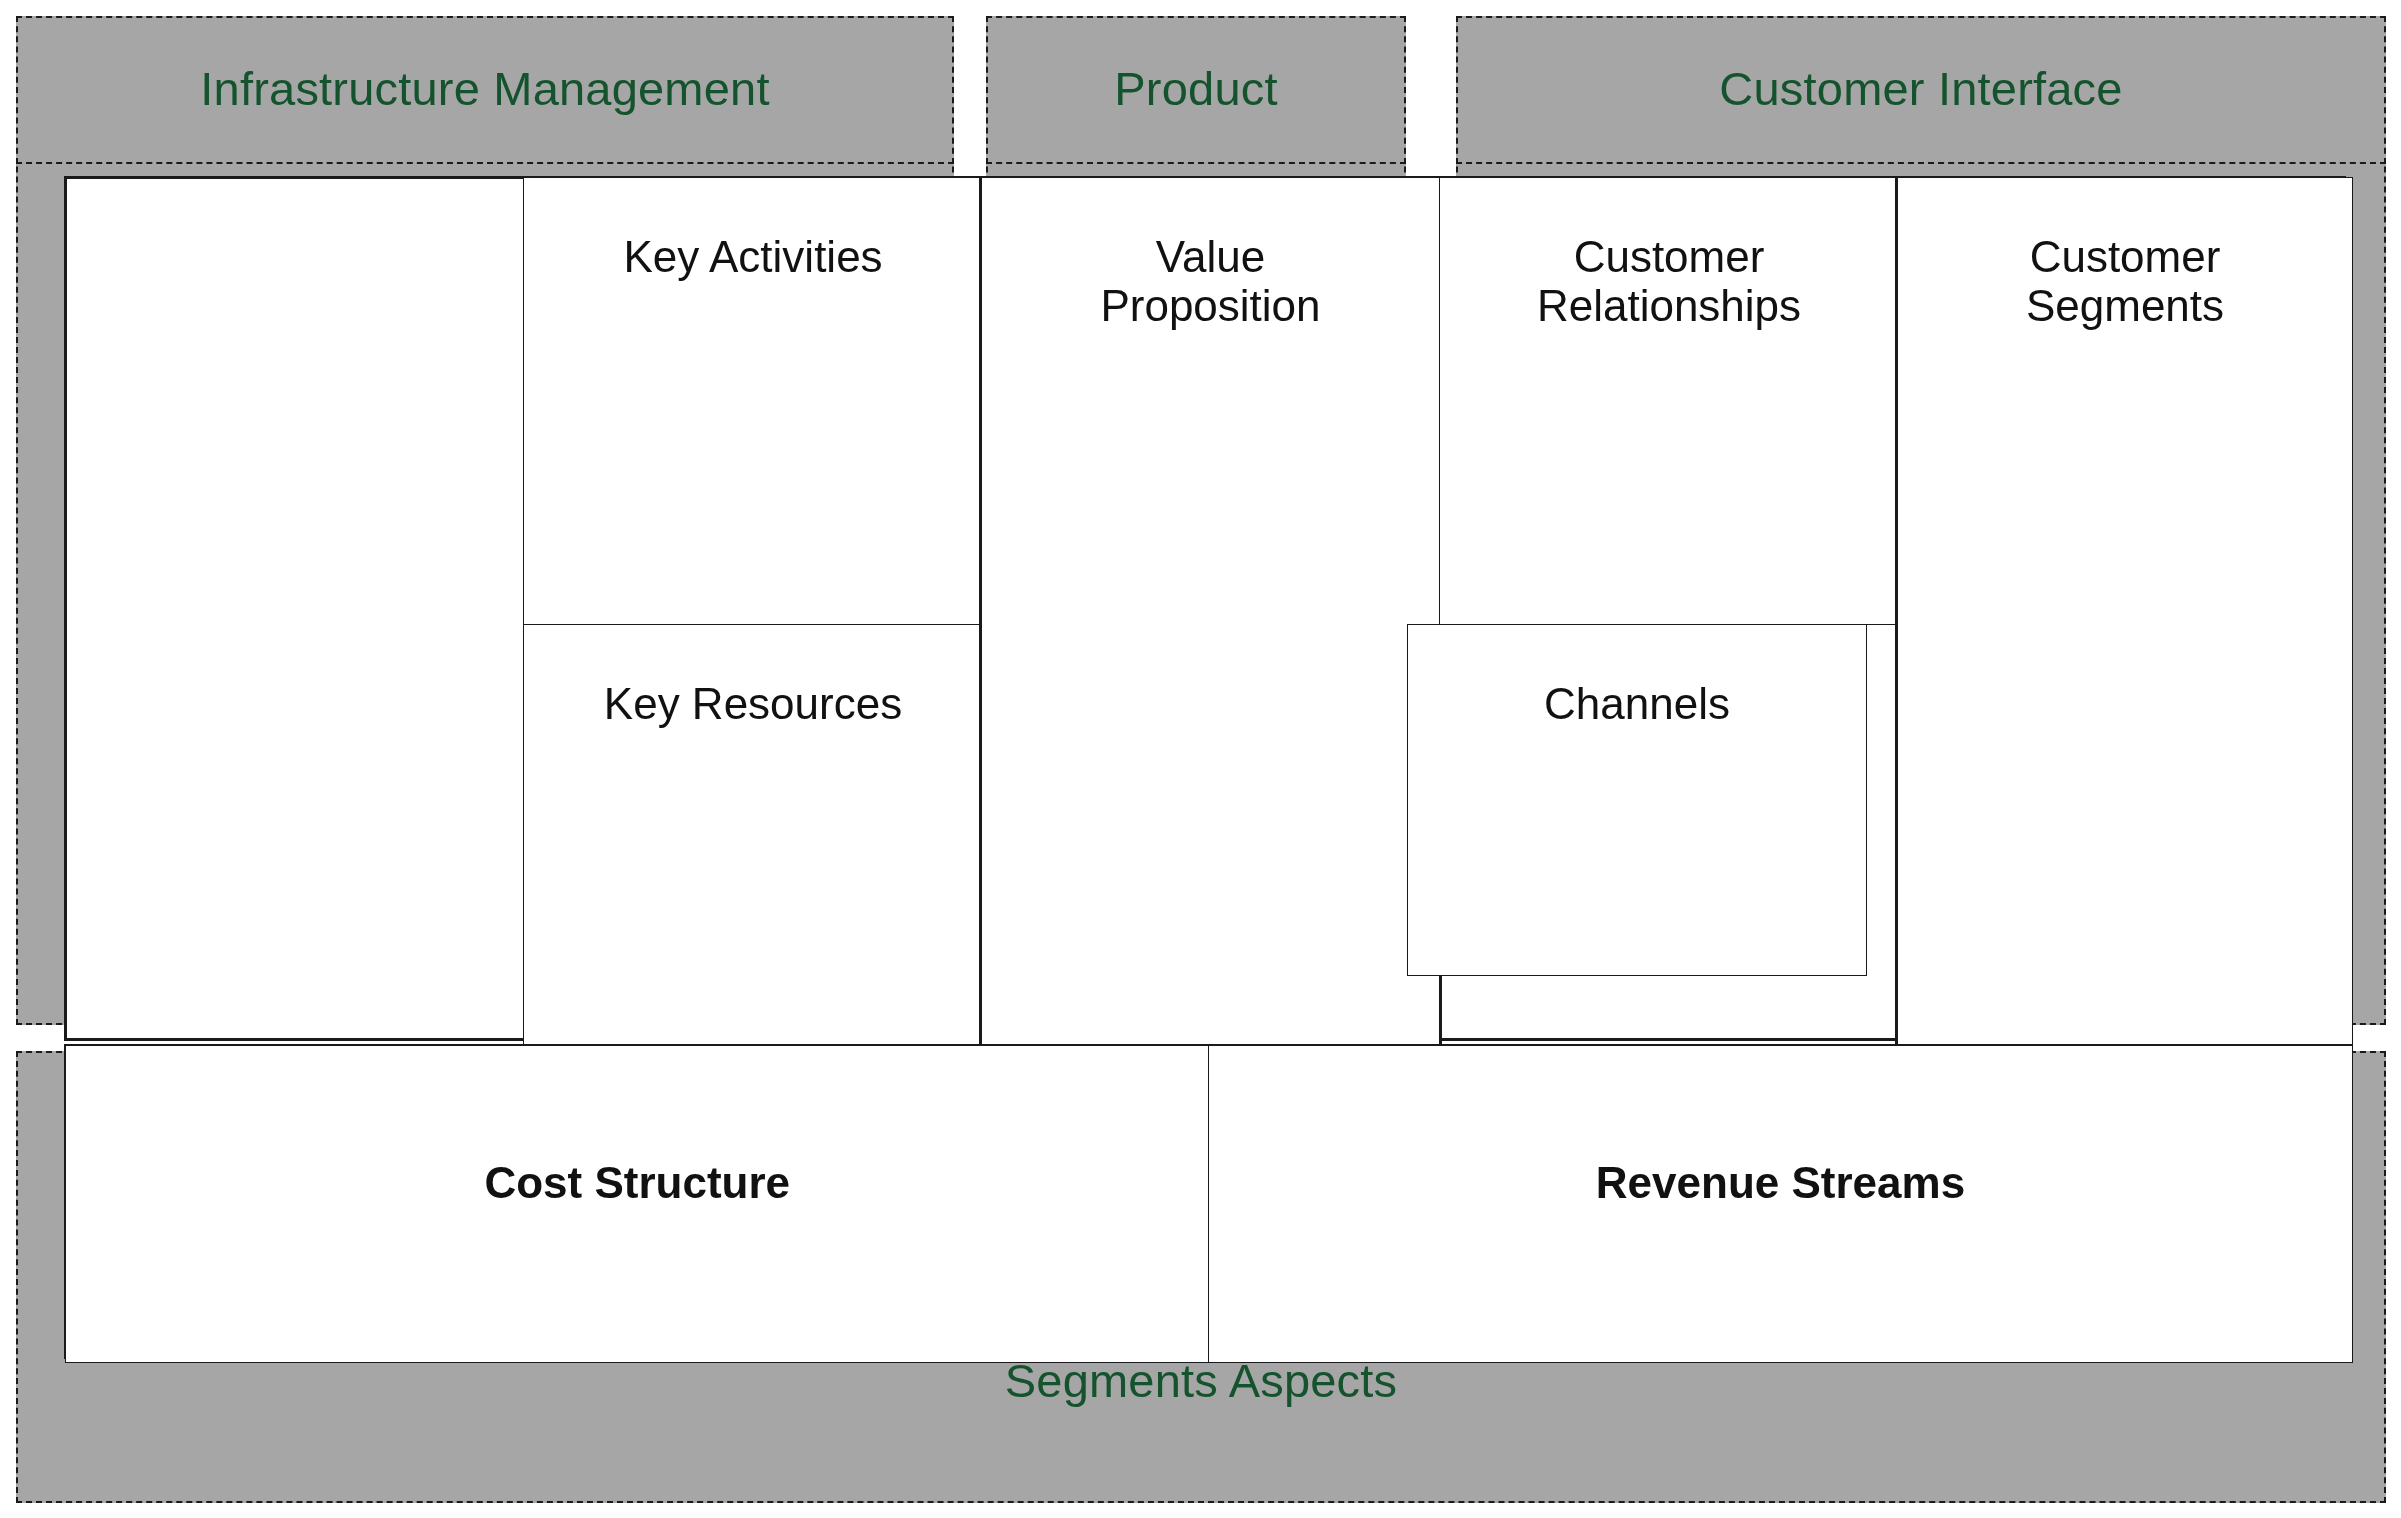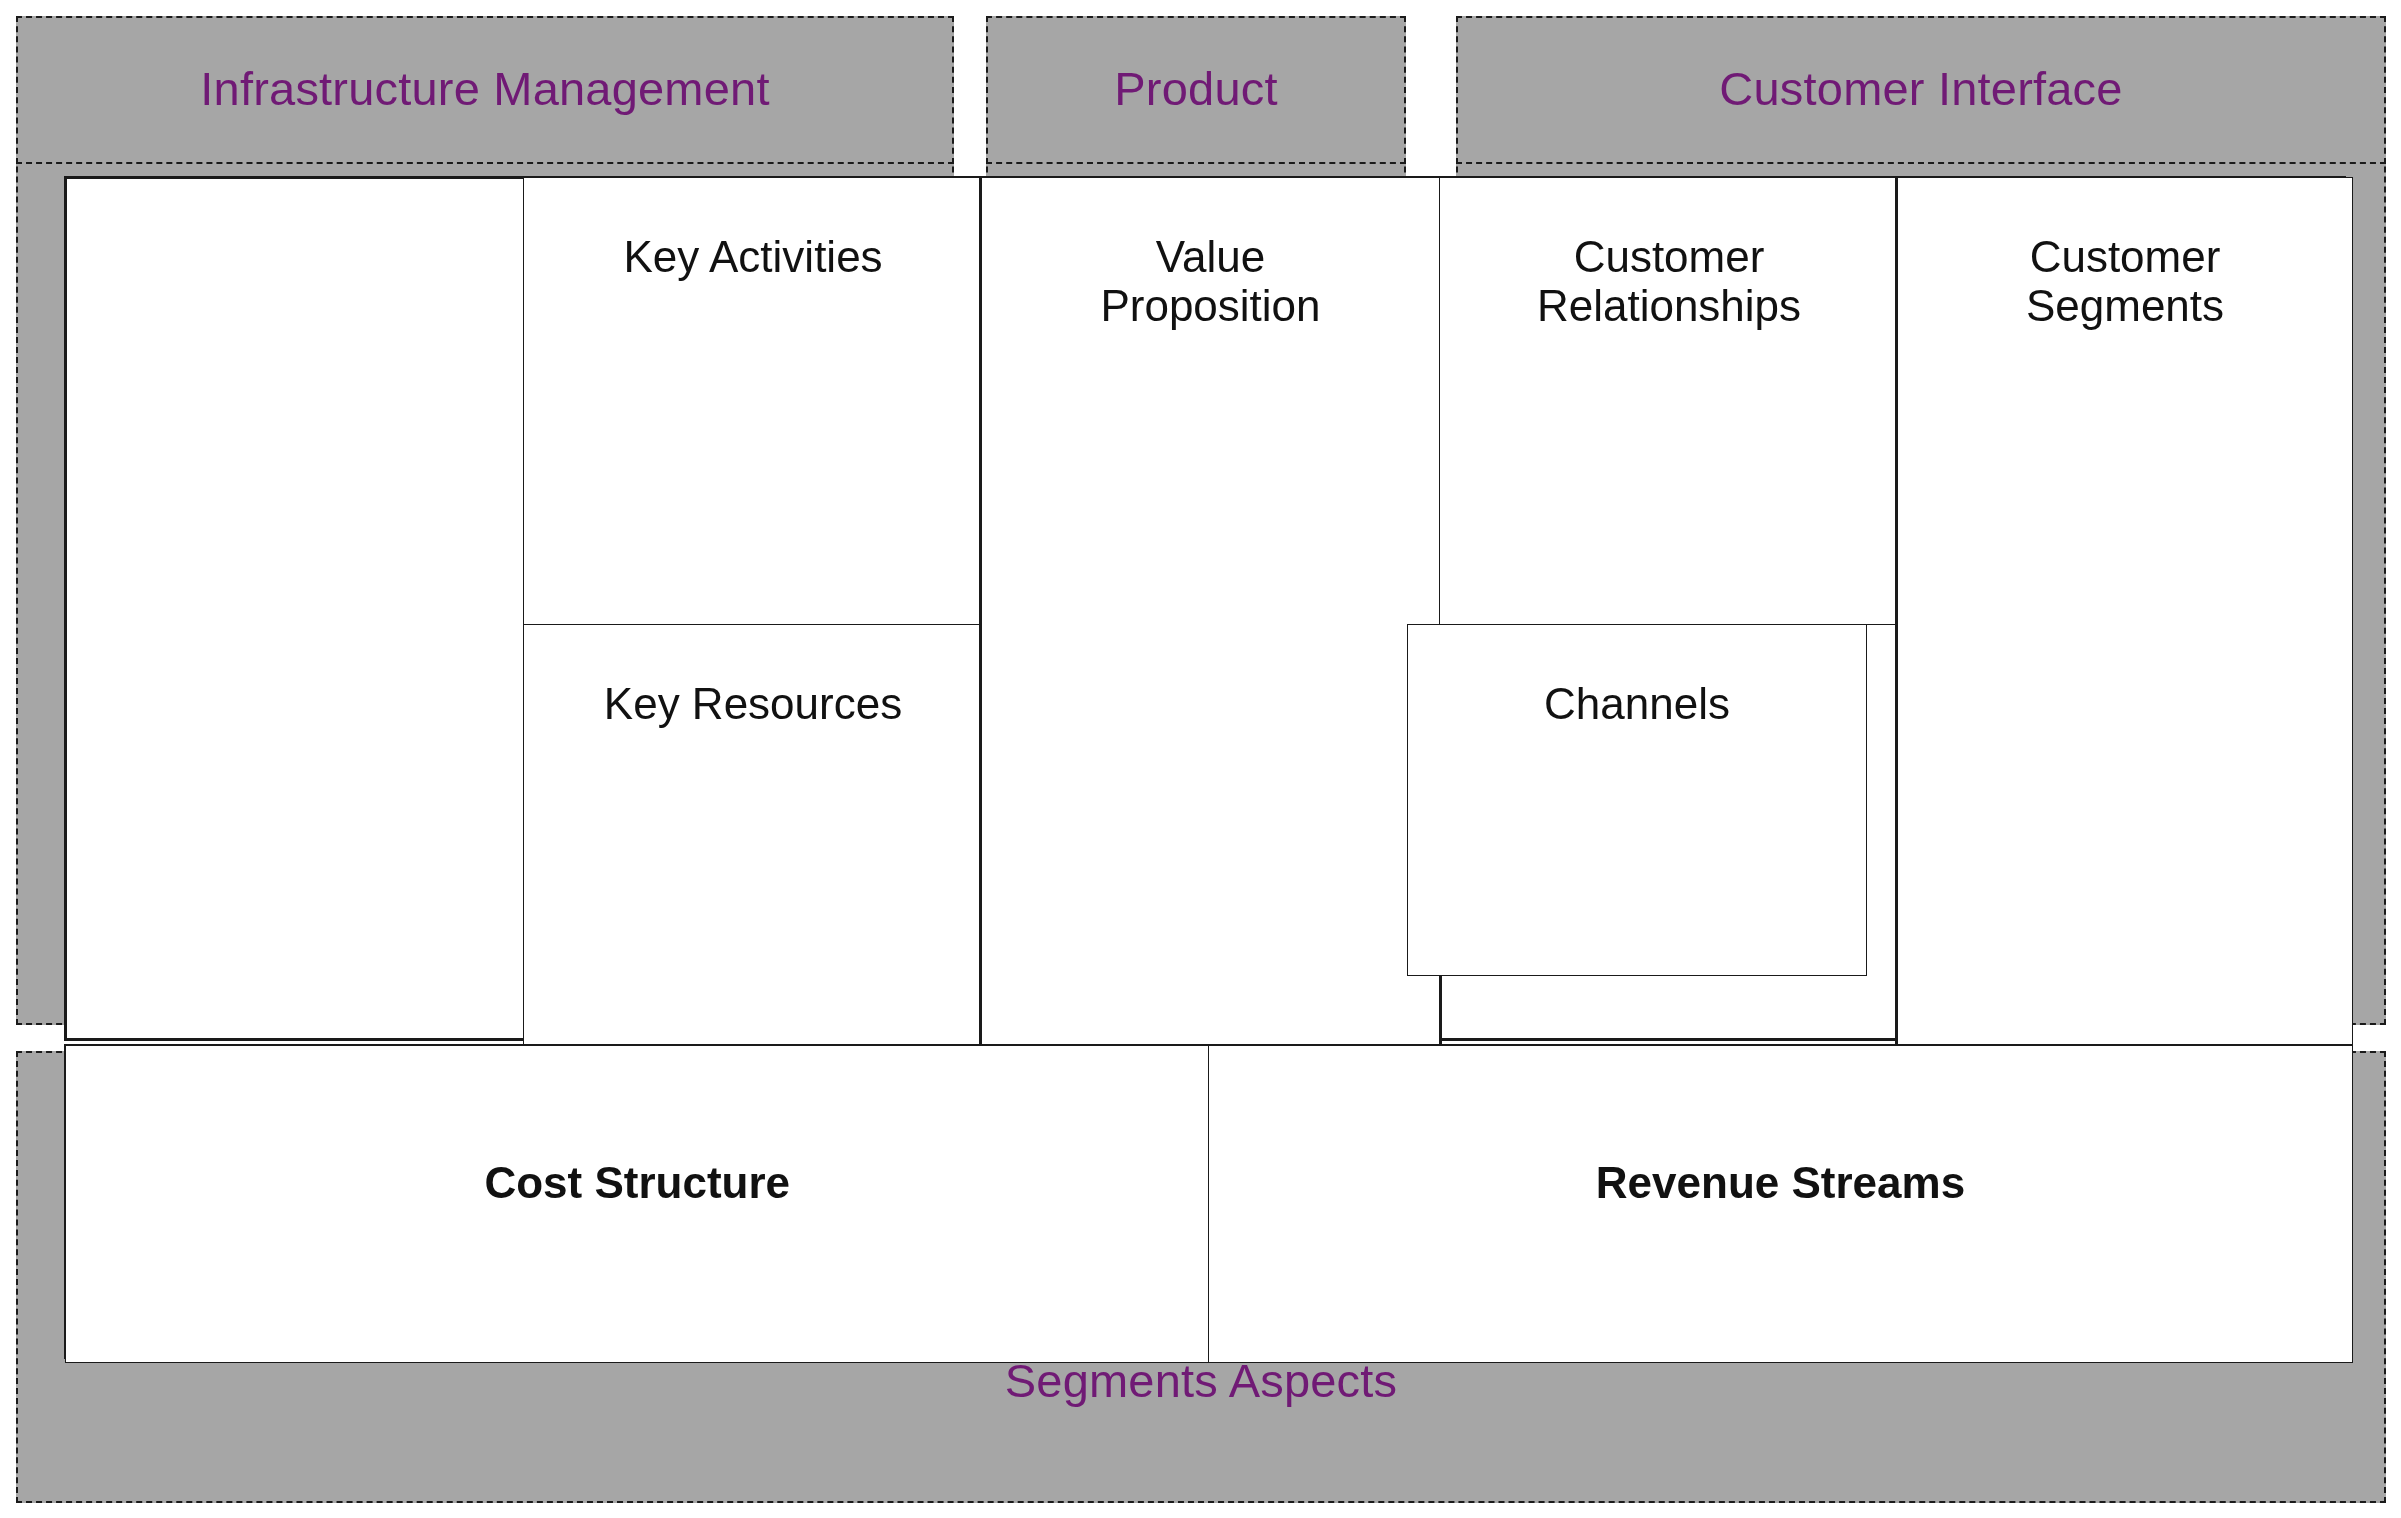--- a/index.html
+++ b/index.html
@@ -24,21 +24,21 @@
   .band {
     position: absolute;
     background: #a6a6a6;
     border: 2.6px dashed #1a1a1a;
     box-sizing: border-box;
   }
   .band-label {
     position: absolute;
     left: 0;
     width: 100%;
-    color: #701a75;
+    color: #14532d;
     font-size: 47px;
     line-height: 1;
     text-align: center;
     white-space: nowrap;
     letter-spacing: 0.2px;
   }
 
   
   .panel {
     position: absolute;

